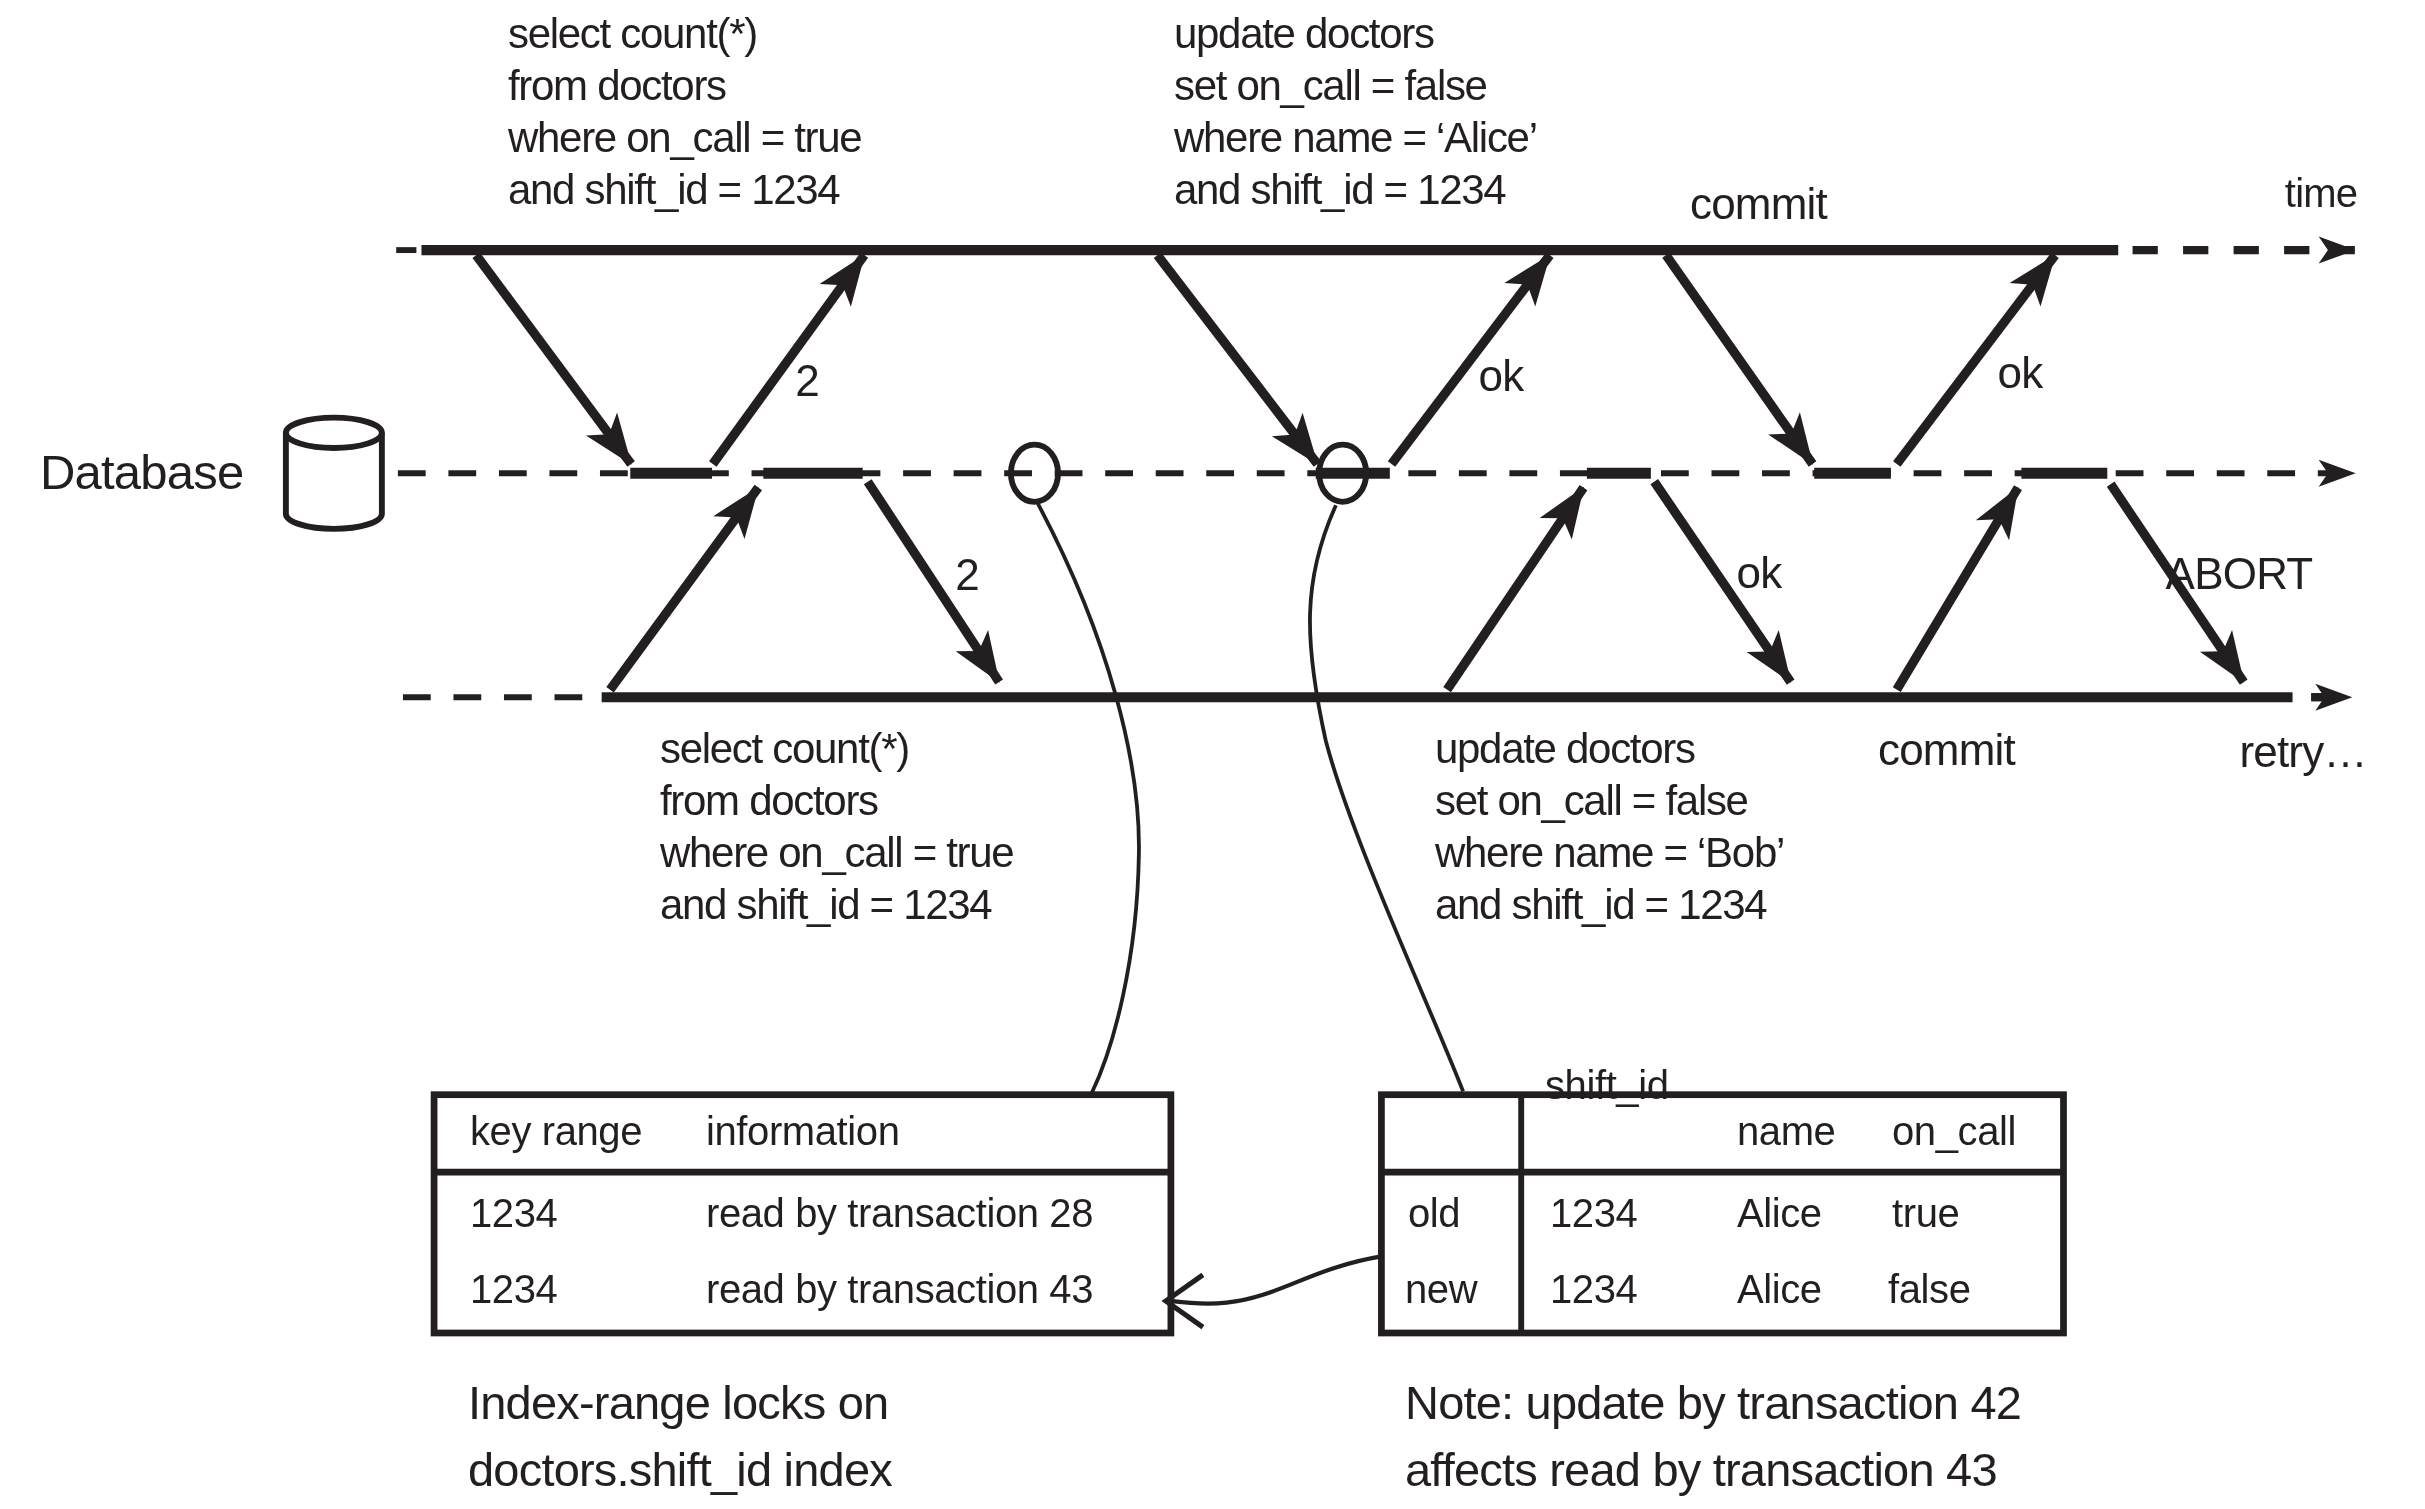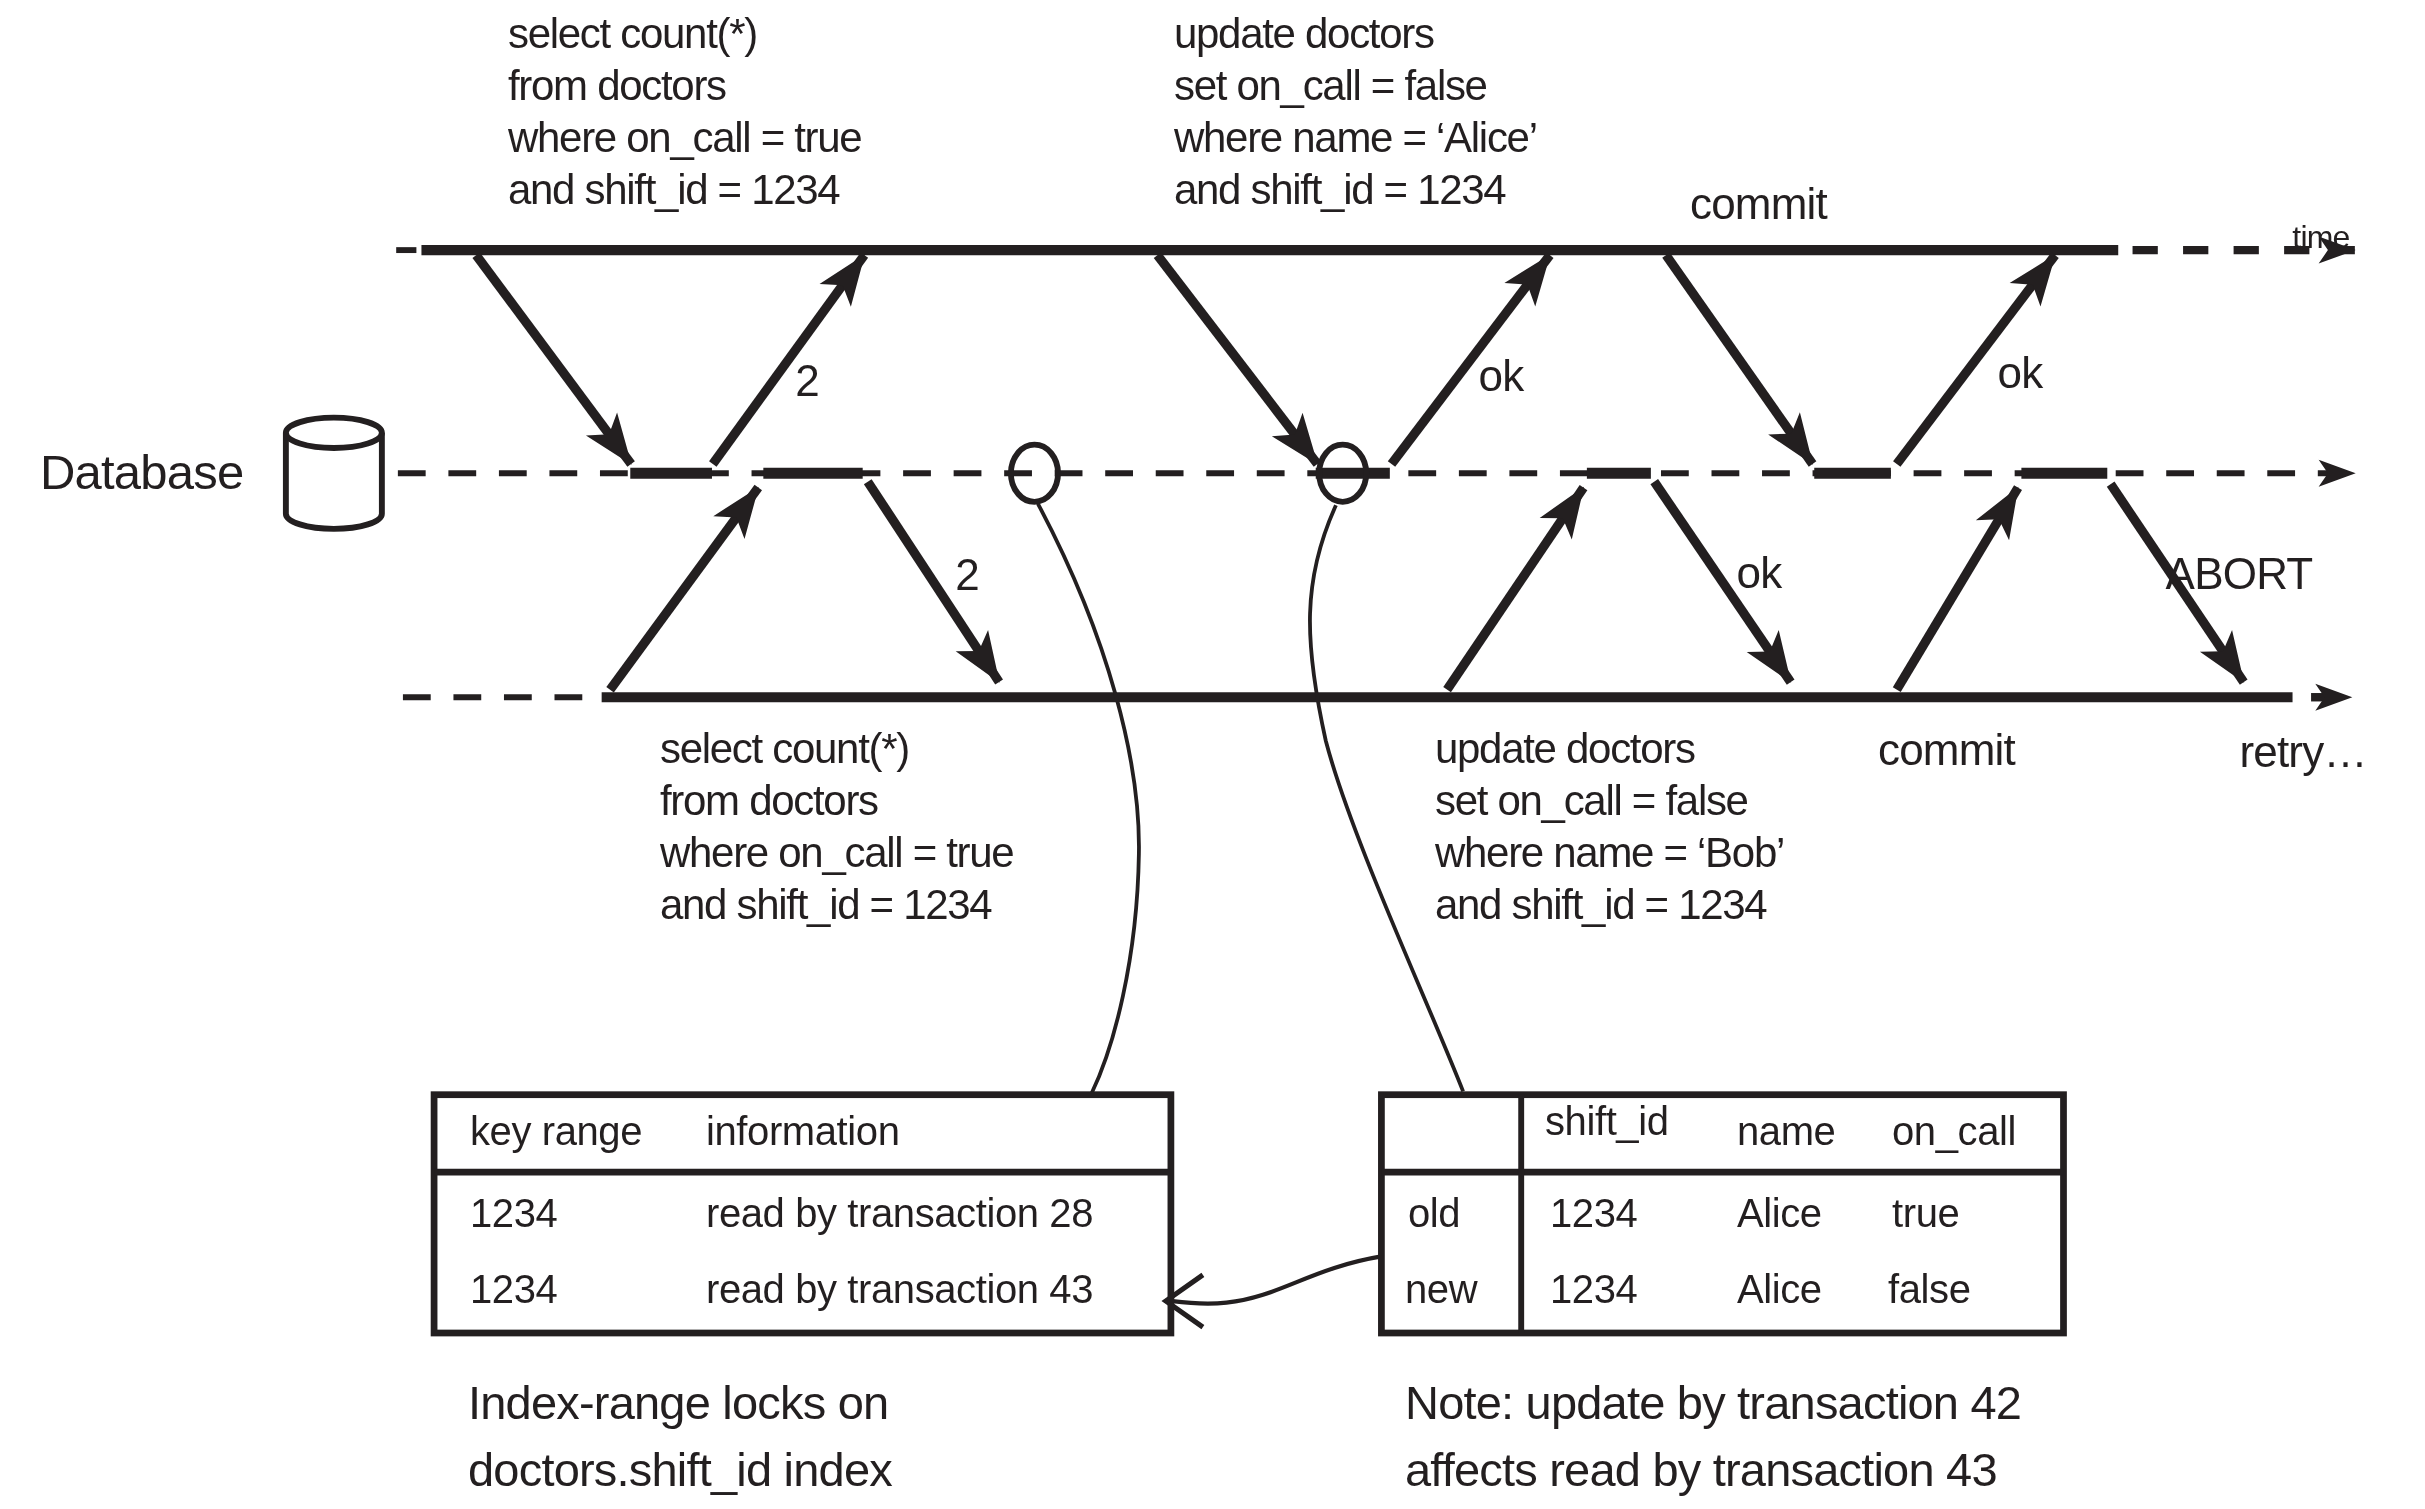--- a/index.html
+++ b/index.html
@@ -10,21 +10,21 @@
     font-family:"Liberation Sans","DejaVu Sans",sans-serif;
     color:#231f20;
     overflow:hidden;
   }
   #shapes{position:absolute;left:0;top:0;}
   .txt{position:absolute;white-space:pre-line;}
   .lane-label{font-size:49px;letter-spacing:-0.8px;transform:translate(0,-50%);}
   .sql{font-size:42px;line-height:52px;letter-spacing:-1.3px;margin-left:34px;}
   .small-label{font-size:44px;letter-spacing:-0.8px;transform:translate(-50%,-50%);}
   .left-label{font-size:44px;letter-spacing:-0.8px;transform:translate(0,-50%);margin-left:32px;}
-  .time-label{font-size:32px;letter-spacing:-0.8px;transform:translate(-50%,-50%);margin-top:44px;}
+  .time-label{font-size:40px;letter-spacing:-0.8px;transform:translate(-50%,-50%);}
   .cell{font-size:40px;letter-spacing:-0.4px;transform:translate(0,-50%);}
   .cell.b{font-weight:400;}
   .caption{font-size:47px;line-height:67px;letter-spacing:-0.8px;}
 </style>
 </head>
 <body>
 
 <div id="stage">
 
   <svg id="shapes" width="2426" height="1509" viewBox="0 0 2880 1792">
@@ -129,21 +129,21 @@
 
   <div class="txt cell b" style="left:470px;top:1131px">key range</div>
   <div class="txt cell b" style="left:706px;top:1131px">information</div>
   <div class="txt cell" style="left:470px;top:1213px">1234</div>
   <div class="txt cell" style="left:706px;top:1213px">read by transaction 28</div>
   <div class="txt cell" style="left:470px;top:1289px">1234</div>
   <div class="txt cell" style="left:706px;top:1289px">read by transaction 43</div>
   <div class="txt caption" style="left:468px;top:1369px">Index-range locks on
 doctors.shift_id index</div>
 
-  <div class="txt cell b" style="left:1545px;top:1121px">shift_id</div>
+  <div class="txt cell b" style="left:1545px;top:1085px">shift_id</div>
   <div class="txt cell b" style="left:1737px;top:1131px">name</div>
   <div class="txt cell b" style="left:1892px;top:1131px">on_call</div>
   <div class="txt cell b" style="left:1408px;top:1213px">old</div>
   <div class="txt cell" style="left:1550px;top:1213px">1234</div>
   <div class="txt cell" style="left:1737px;top:1213px">Alice</div>
   <div class="txt cell" style="left:1892px;top:1213px">true</div>
   <div class="txt cell b" style="left:1405px;top:1289px">new</div>
   <div class="txt cell" style="left:1550px;top:1289px">1234</div>
   <div class="txt cell" style="left:1737px;top:1289px">Alice</div>
   <div class="txt cell" style="left:1888px;top:1289px">false</div>

